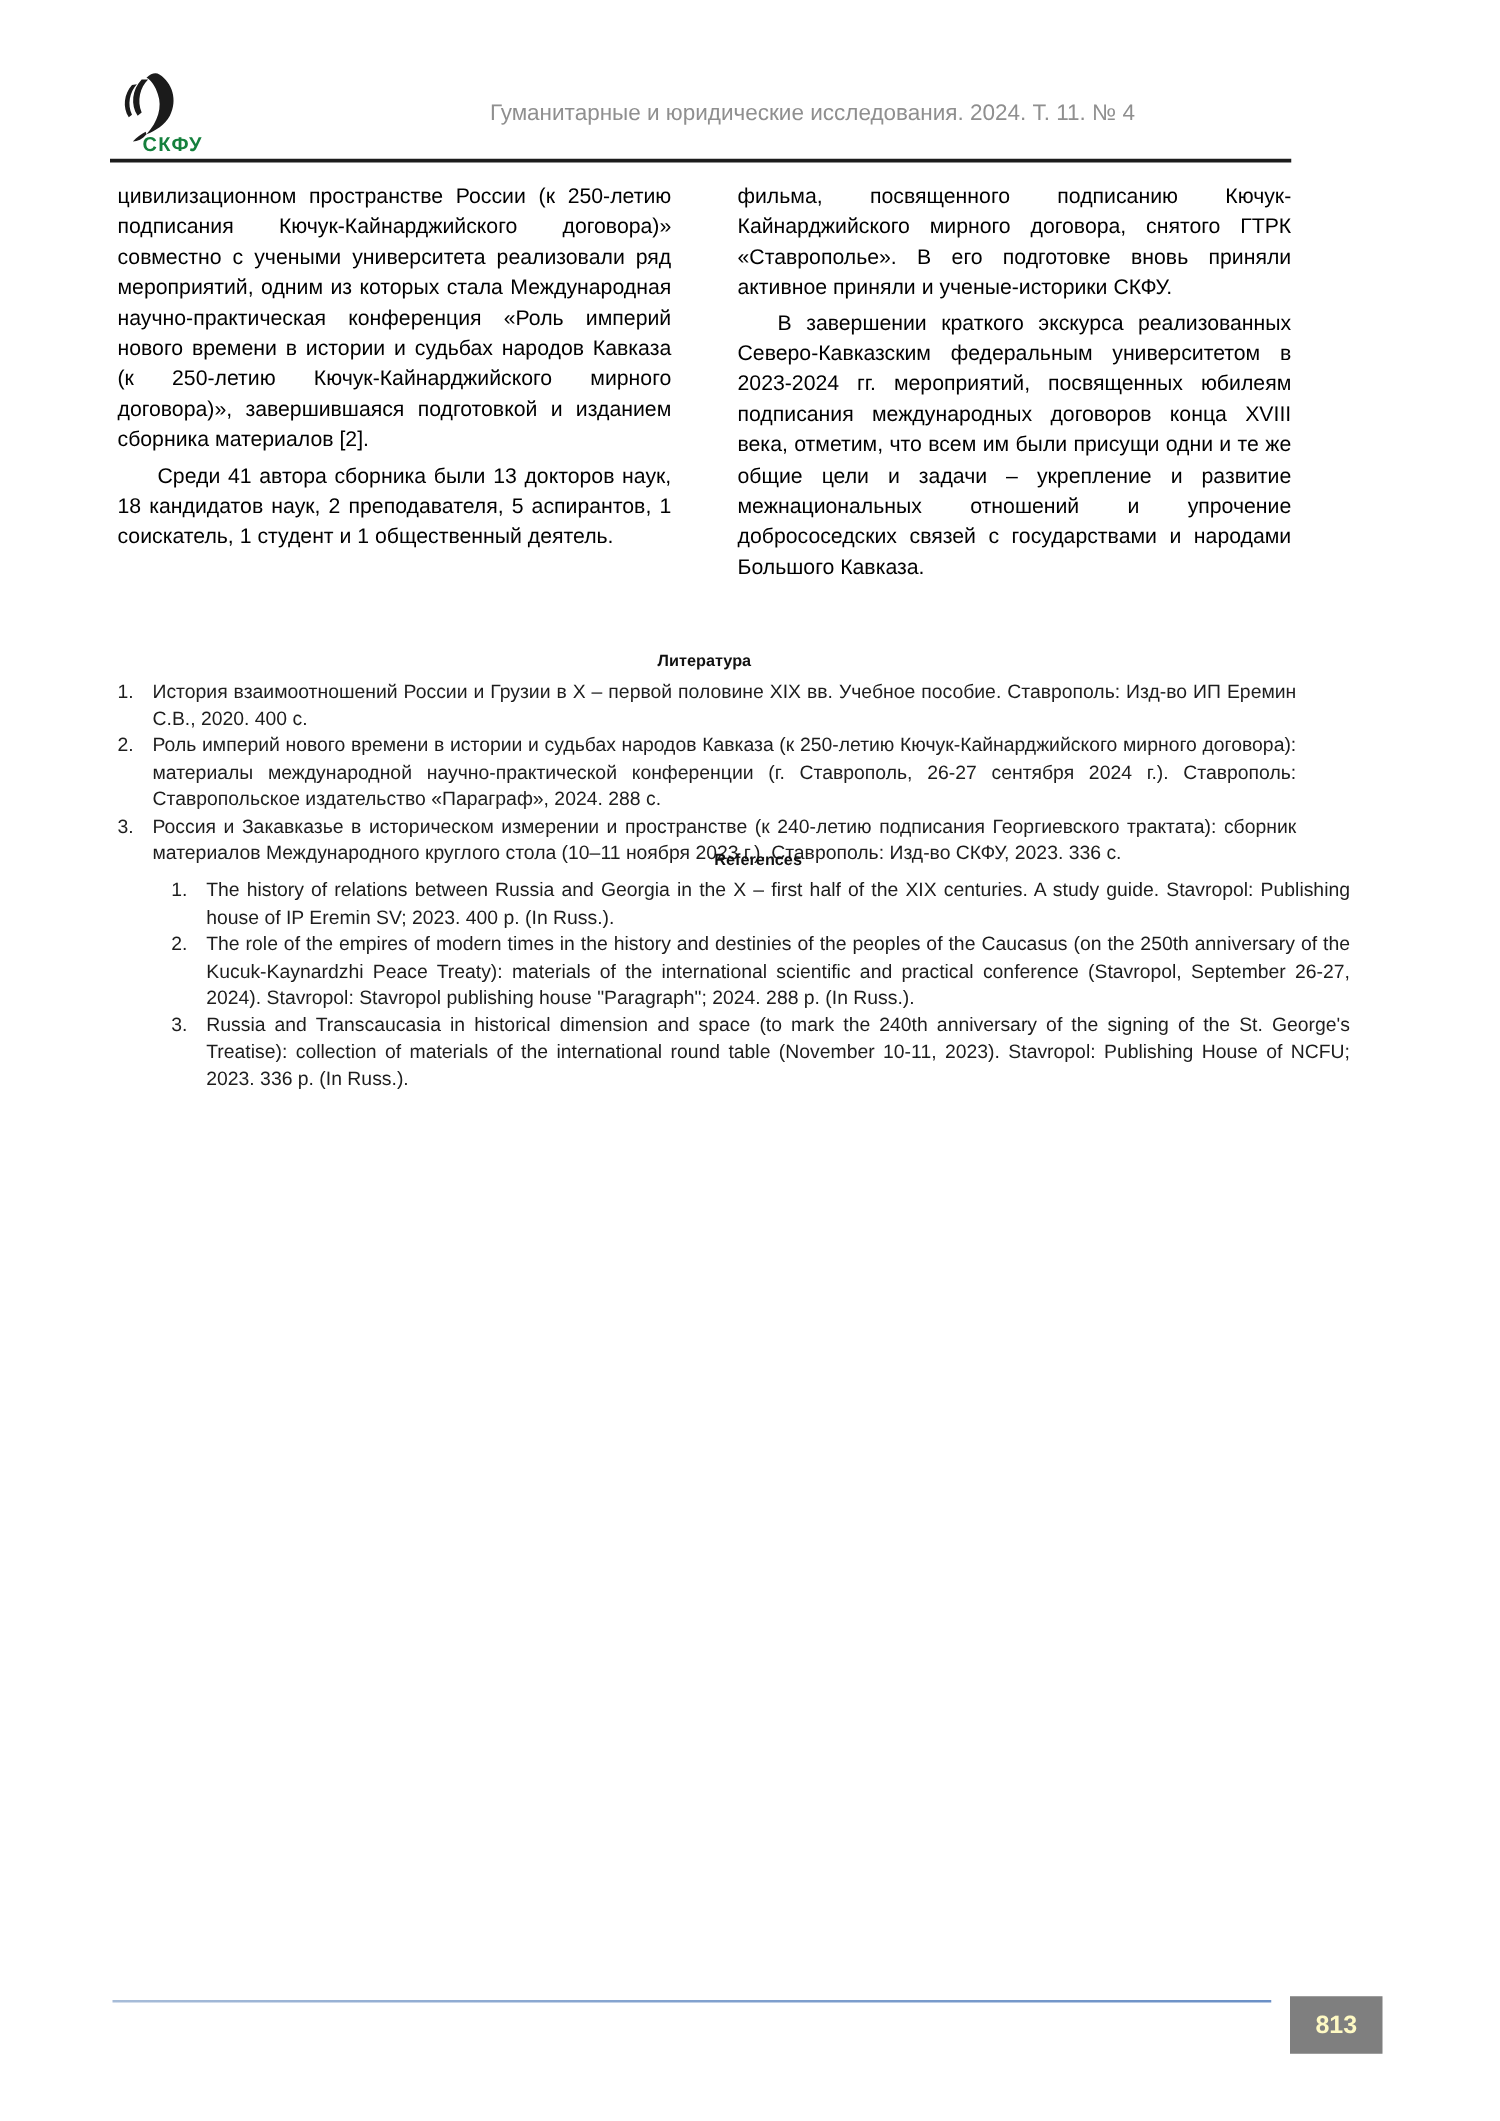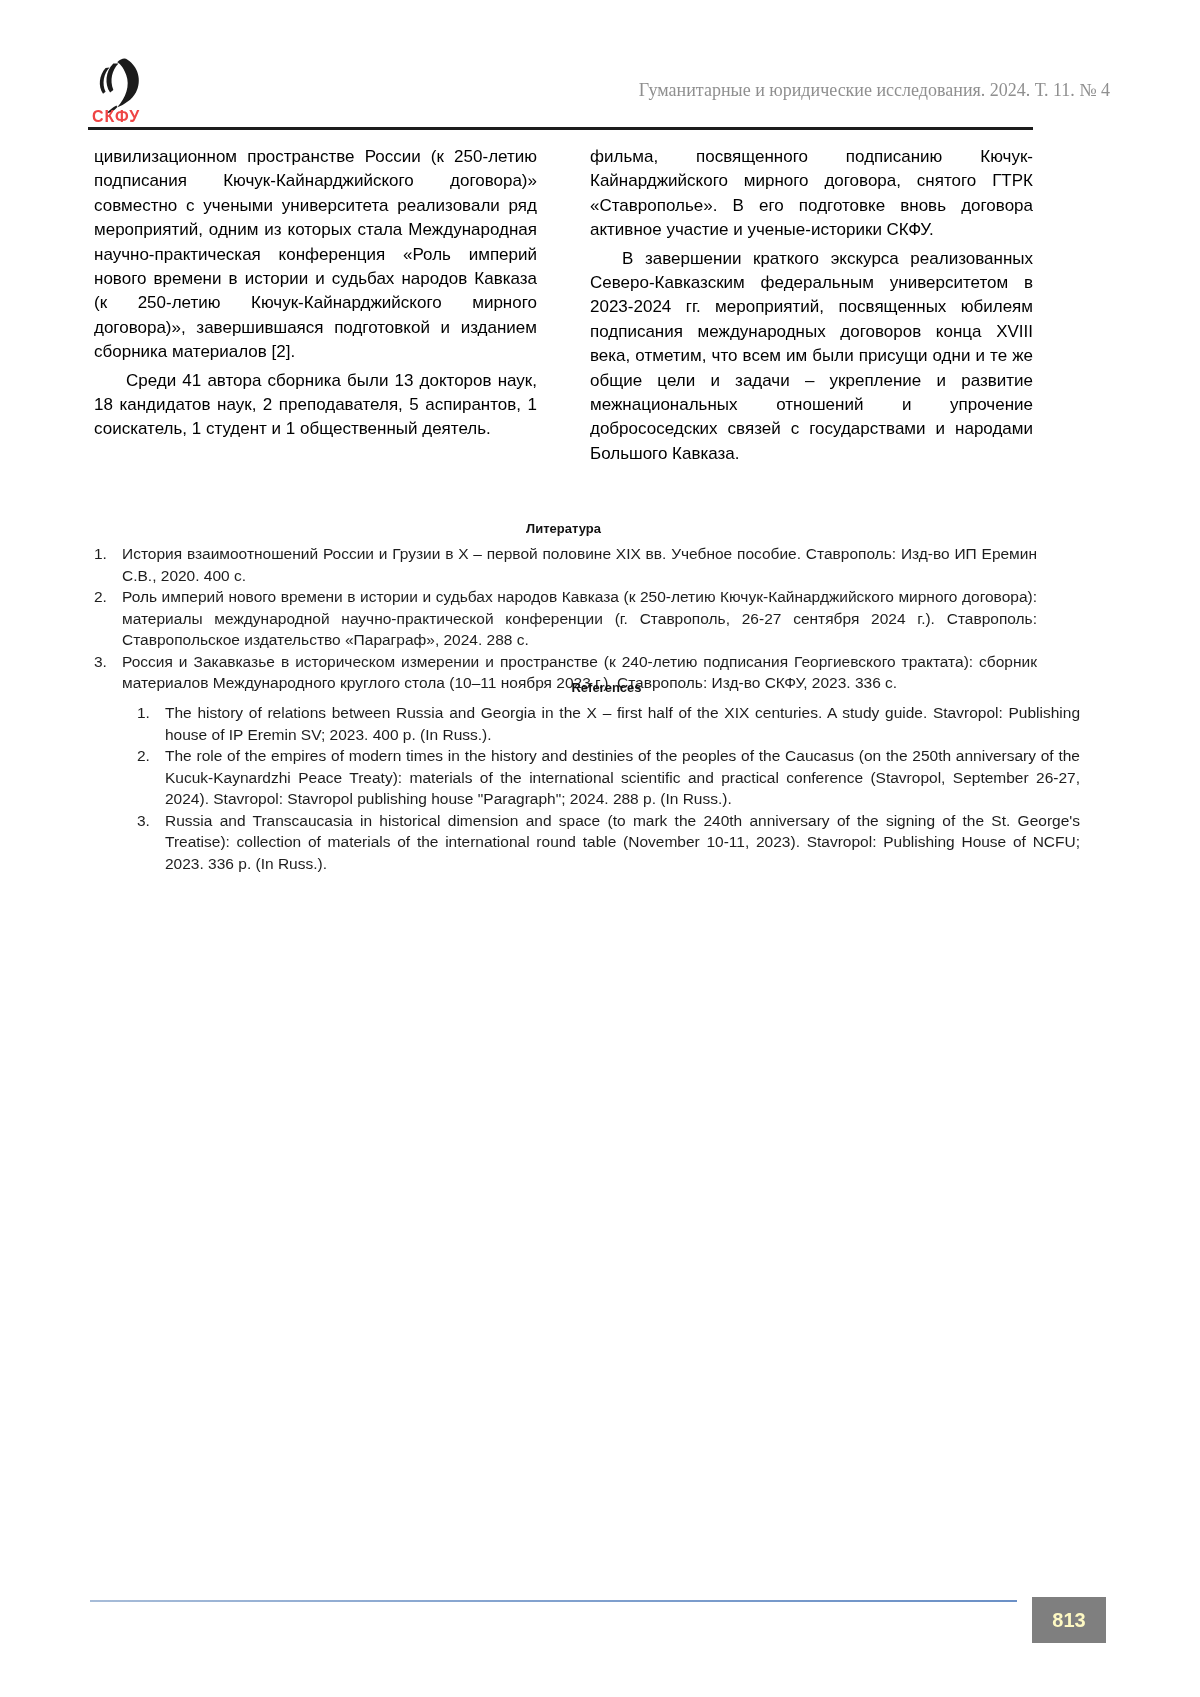--- a/index.html
+++ b/index.html
@@ -11,27 +11,26 @@
     font-family:"Liberation Sans", sans-serif;
     color:#1d1d1d;
     overflow:hidden;
   }
 
   
   .logo { position:absolute; left:88px; top:56px; width:90px; text-align:left; }
   .logo svg { display:block; margin-left:6px; }
   .logo-text {
     font-weight:bold; font-size:16px; letter-spacing:1px;
-    color:#ef4444; margin-top:-12px; margin-left:4px;
+    color:#15803d; margin-top:-12px; margin-left:26px;
   }
   .journal-title {
     position:absolute; left:190px; right:90px; top:80px;
-    text-align:right; font-size:18px; color:#8f8f8f;
+    text-align:center; font-size:18px; color:#8f8f8f;
     white-space:nowrap;
-    font-family:Liberation Serif, serif;
   }
   .header-rule {
     position:absolute; left:88px; top:127px; width:945px; height:3px;
     background:#1c1c1c;
   }
 
   
   .body-cols {
     position:absolute; left:90px; top:141px; width:947px;
     display:flex; gap:45px;
@@ -87,21 +86,21 @@
 
   <div class="journal-title">Гуманитарные и юридические исследования. 2024. Т. 11. № 4</div>
   <div class="header-rule"></div>
 
   <div class="body-cols">
     <div class="col">
       <p>цивилизационном пространстве России (к 250-летию подписания Кючук-Кайнарджийского договора)» совместно с учеными университета реализовали ряд мероприятий, одним из которых стала Международная научно-практическая конференция «Роль империй нового времени в истории и судьбах народов Кавказа (к 250-летию Кючук-Кайнарджийского мирного договора)», завершившаяся подготовкой и изданием сборника материалов [2].</p>
       <p class="indent">Среди 41 автора сборника были 13 докторов наук, 18 кандидатов наук, 2 преподавателя, 5 аспирантов, 1 соискатель, 1 студент и 1 общественный деятель.</p>
     </div>
     <div class="col">
-      <p>фильма, посвященного подписанию Кючук-Кайнарджийского мирного договора, снятого ГТРК «Ставрополье». В его подготовке вновь договора активное участие и ученые-историки СКФУ.</p>
+      <p>фильма, посвященного подписанию Кючук-Кайнарджийского мирного договора, снятого ГТРК «Ставрополье». В его подготовке вновь приняли активное приняли и ученые-историки СКФУ.</p>
       <p class="indent">В завершении краткого экскурса реализованных Северо-Кавказским федеральным университетом в 2023-2024 гг. мероприятий, посвященных юбилеям подписания международных договоров конца XVIII века, отметим, что всем им были присущи одни и те же общие цели и задачи – укрепление и развитие межнациональных отношений и упрочение добрососедских связей с государствами и народами Большого Кавказа.</p>
     </div>
   </div>
 
   <div class="refblock lit">
     <div class="ref-heading">Литература</div>
     <div class="ref-item">
       <span class="num">1.</span>
       <span class="txt">История взаимоотношений России и Грузии в X – первой половине XIX вв. Учебное пособие. Ставрополь: Изд-во ИП Еремин С.В., 2020. 400 с.</span>
     </div>

